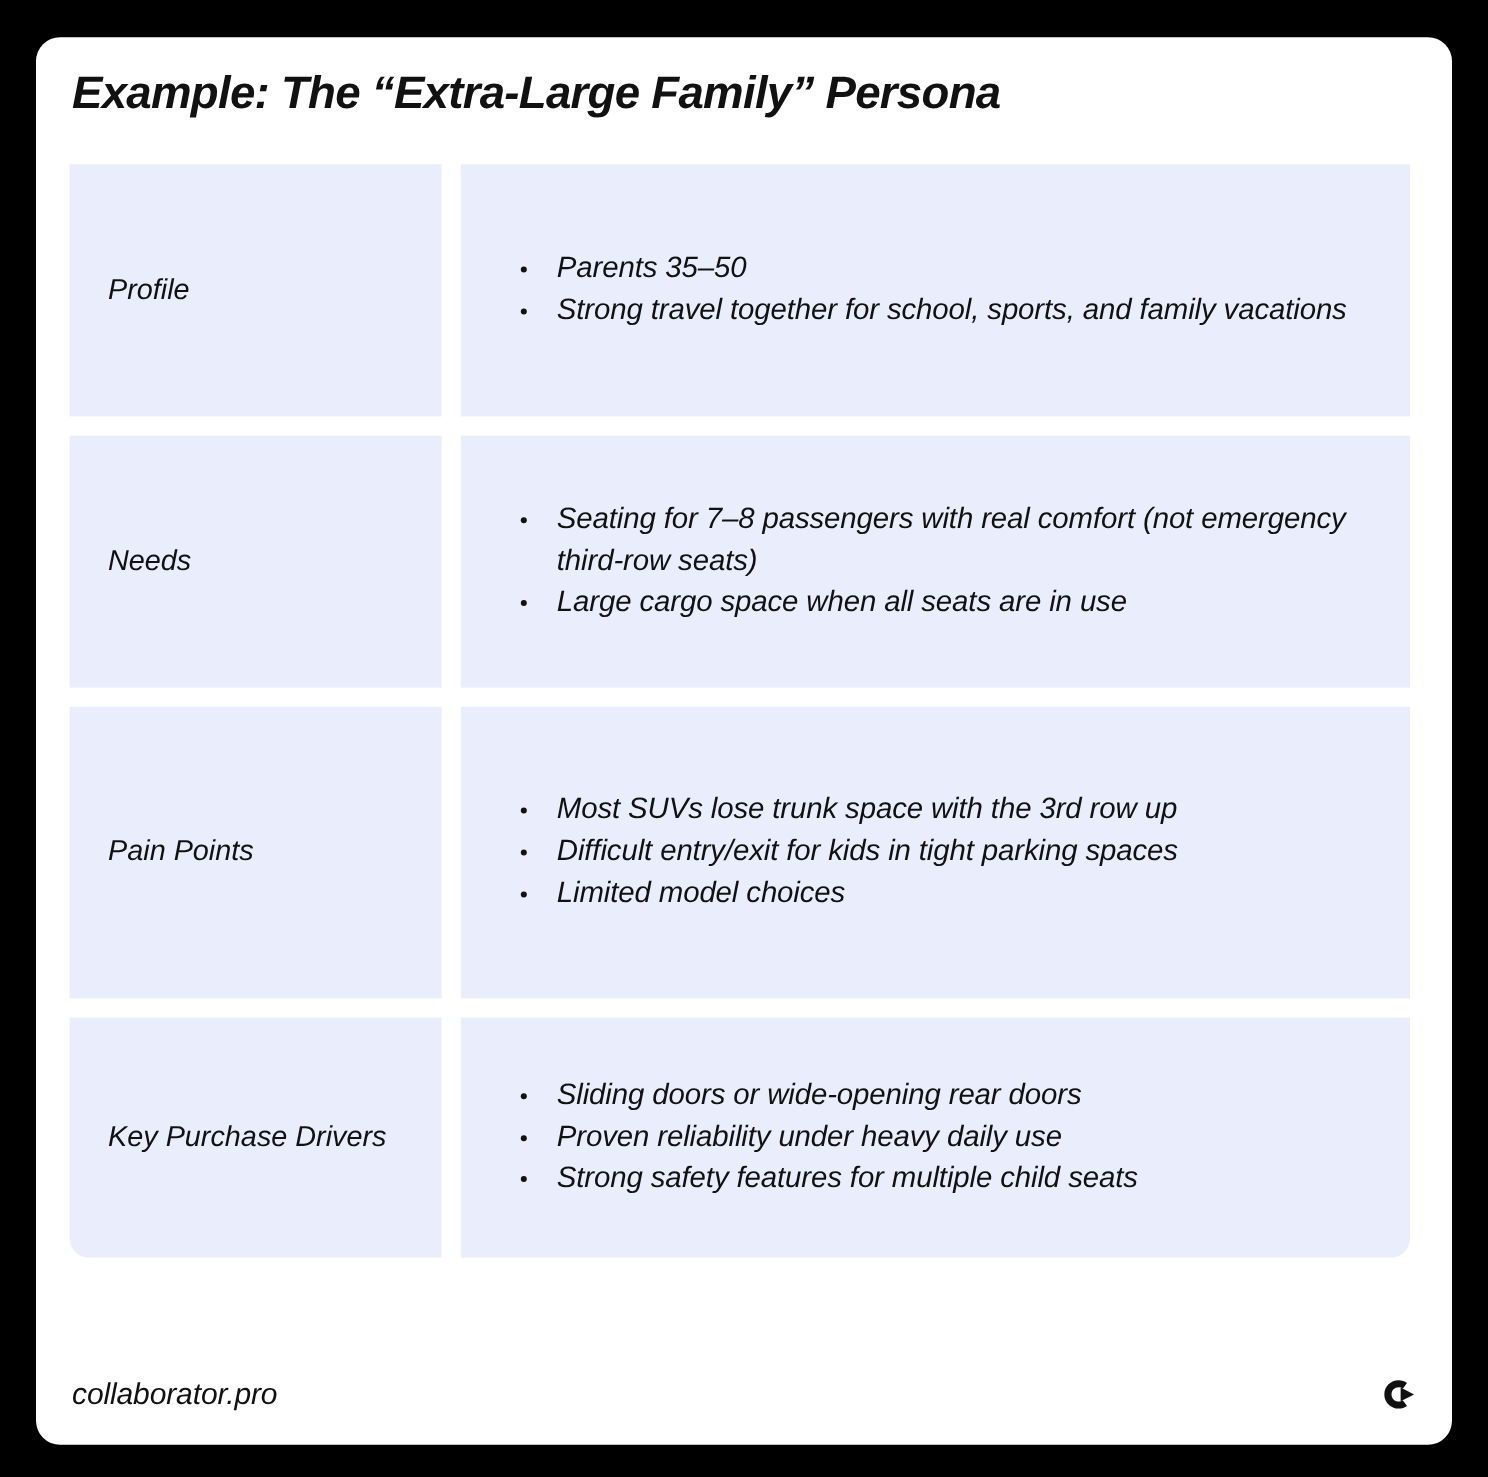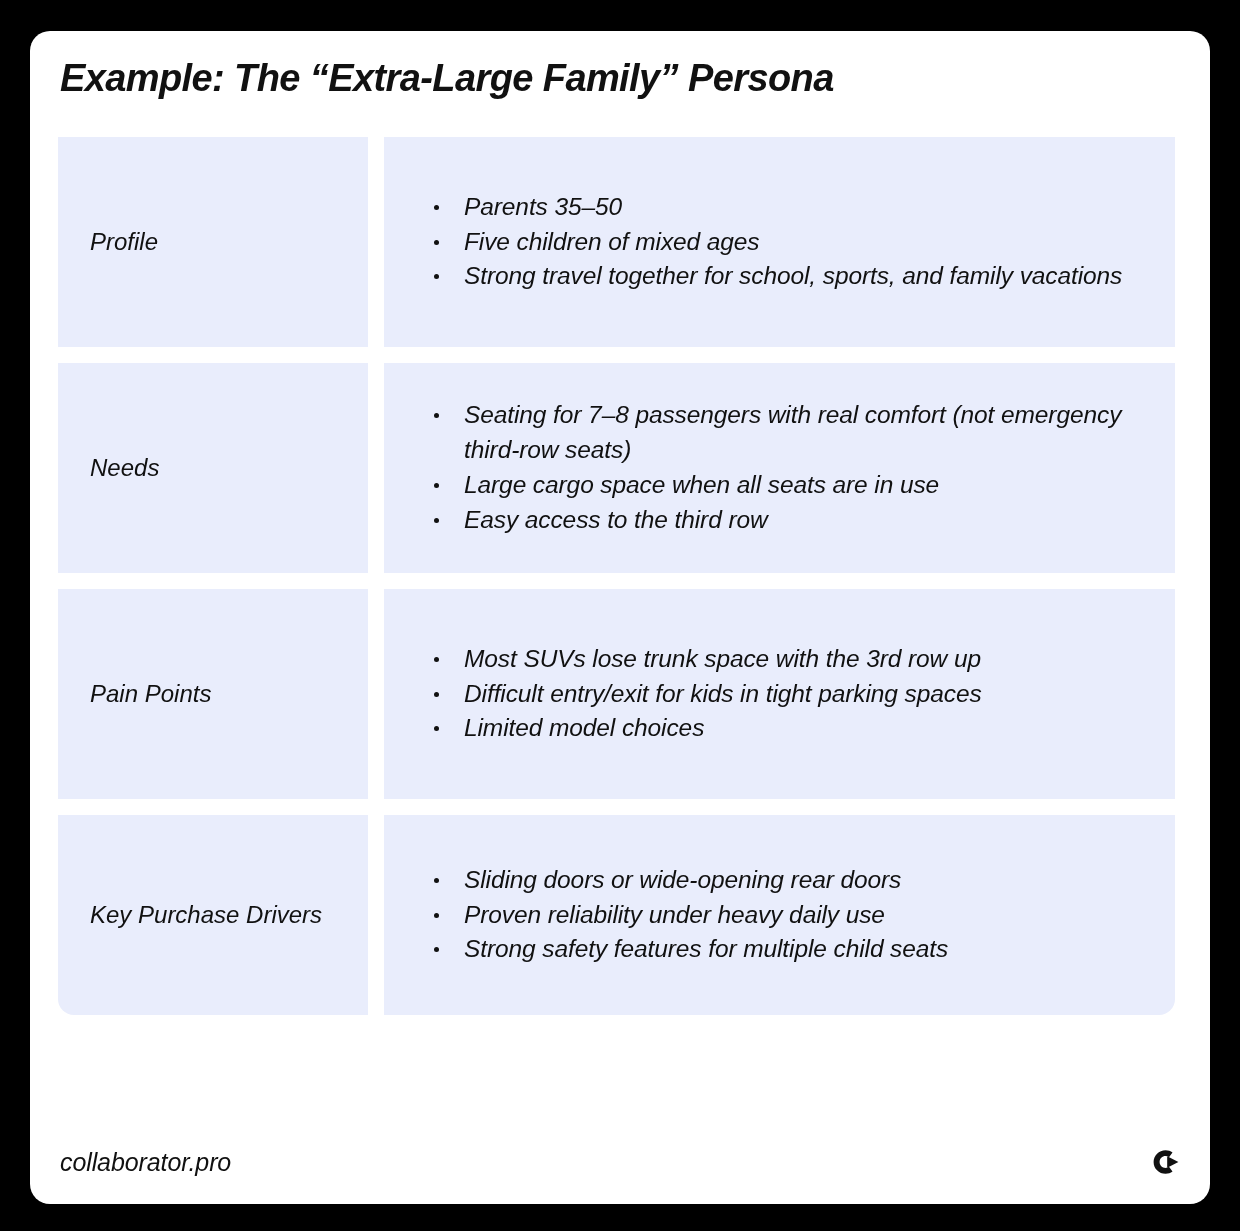--- a/index.html
+++ b/index.html
@@ -135,21 +135,21 @@
     top: 15px;
     width: 5px;
     height: 5px;
     border-radius: 50%;
     background: #111111;
   }
 
   
   .row-profile .col-aspect, .row-profile .col-desc { height: 210px; }
   .row-needs   .col-aspect, .row-needs   .col-desc { height: 210px; }
-  .row-pain    .col-aspect, .row-pain    .col-desc { height: 210px; }
+  .row-pain    .col-aspect, .row-pain    .col-desc { height: 243px; }
   .row-drivers .col-aspect, .row-drivers .col-desc { height: 200px; }
 
   
   .desc-inner { width: 100%; }
 
   
   #footer {
     position: absolute;
     left: 30px;
     right: 28px;
@@ -181,33 +181,31 @@
     <div id="page-title">Example: The “Extra-Large Family” Persona</div>
 
     <div id="persona-table">
 
 
       <div class="trow body-row row-profile">
         <div class="col-aspect">Profile</div>
         <div class="col-desc">
           <ul class="bullets desc-inner">
             <li>Parents 35–50</li>
-            <li>Five children of mixed ages</li>
             <li>Strong travel together for school, sports, and family vacations</li>
           </ul>
         </div>
       </div>
 
       <div class="trow body-row row-needs">
         <div class="col-aspect">Needs</div>
         <div class="col-desc">
           <ul class="bullets desc-inner">
             <li>Seating for 7–8 passengers with real comfort (not emergency third-row seats)</li>
             <li>Large cargo space when all seats are in use</li>
-            <li>Easy access to the third row</li>
           </ul>
         </div>
       </div>
 
       <div class="trow body-row row-pain">
         <div class="col-aspect">Pain Points</div>
         <div class="col-desc">
           <ul class="bullets desc-inner">
             <li>Most SUVs lose trunk space with the 3rd row up</li>
             <li>Difficult entry/exit for kids in tight parking spaces</li>

